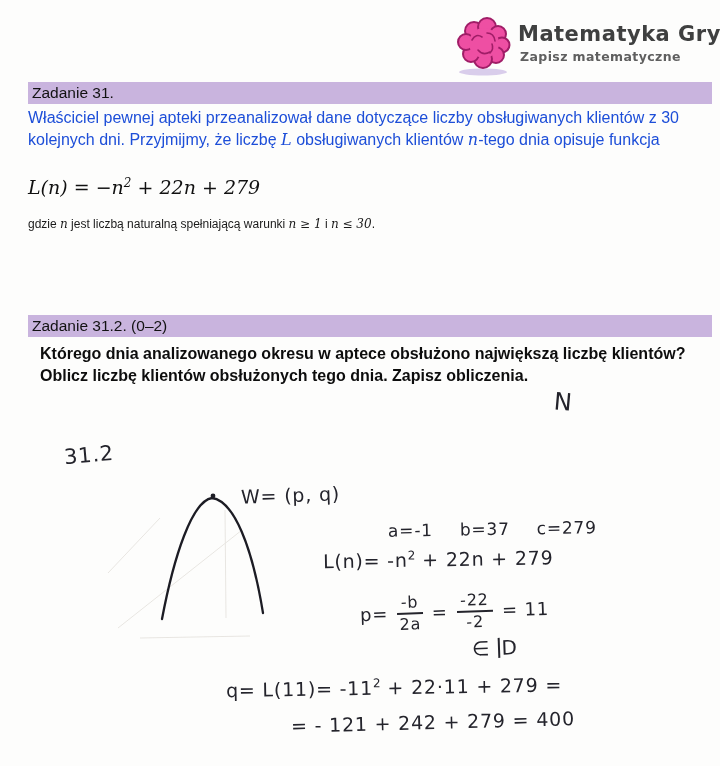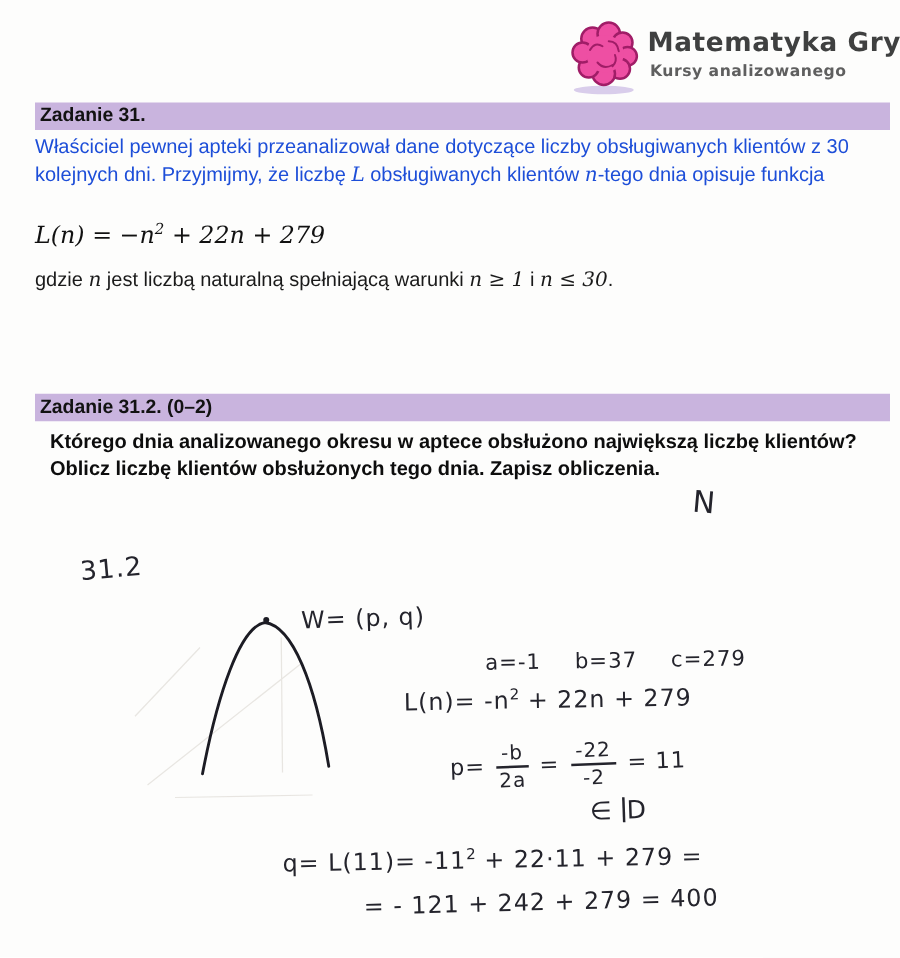--- a/index.html
+++ b/index.html
@@ -27,42 +27,42 @@
     position: absolute; left: 68px; top: 37px;
     font-family: "DejaVu Sans", sans-serif;
     font-weight: bold; font-size: 12.5px; color: #5f5f5f; letter-spacing: 0.4px;
     white-space: nowrap;
   }
 
   
   .task-header {
     position: absolute; left: 28px; width: 684px; height: 22px;
     background: #c9b4de;
-    font-weight: bold; font-size: 15.5px; color: #121212;
+    font-weight: normal; font-size: 15.5px; color: #121212;
     line-height: 22px; padding-left: 4px;
   }
   .task-header.h1 { top: 82px; }
   .task-header.h2 { top: 315px; }
 
   
   .intro {
     position: absolute; left: 28px; top: 107px; width: 676px;
     font-size: 16px; line-height: 22px; color: #1d4ed8;
   }
   .mathvar { font-family: "DejaVu Serif", serif; font-style: italic; }
   .formula {
     position: absolute; left: 28px; top: 176px; width: 656px;
     text-align: left;
     font-family: "DejaVu Serif", serif; font-style: italic;
     font-size: 19px; color: #111;
   }
   .formula sup { font-size: 12px; }
   .condition {
     position: absolute; left: 28px; top: 213px; width: 676px;
-    font-size: 16px; line-height: 22px; color: #1a1a1a;
+    font-size: 12px; line-height: 22px; color: #1a1a1a;
   }
   .question {
     position: absolute; left: 28px; top: 343px; width: 684px;
     font-weight: bold; font-size: 16px; line-height: 21.5px; color: #0d0d0d; margin-left: 12px;
   }
 
   
   .hw {
     position: absolute;
     font-family: "DejaVu Sans", sans-serif;
@@ -112,21 +112,21 @@
       </g>
       <circle cx="30" cy="29" r="15" fill="#ee4fa3"></circle>
       <g stroke="#a01d67" stroke-width="1.6" fill="none" stroke-linecap="round">
         <path d="M18,26 q4,-7 10,-3"></path>
         <path d="M33,19 q7,0 8,8"></path>
         <path d="M24,36 q5,6 12,2"></path>
         <path d="M38,30 q2,5 -2,9"></path>
       </g>
     </svg>
     <div class="logo-title">Matematyka Gryzie</div>
-    <div class="logo-sub">Kursy analizowanego</div>
+    <div class="logo-sub">Zapisz matematyczne</div>
   </div>
 
   <div class="task-header h1">Zadanie 31.</div>
 
   <p class="intro"><span>Właściciel pewnej apteki przeanalizował dane dotyczące liczby obsługiwanych klientów z 30 kolejnych dni. Przyjmijmy, że liczbę </span><span class="mathvar">L</span><span> obsługiwanych klientów </span><span class="mathvar">n</span><span>-tego dnia opisuje funkcja</span></p>
 
   <div class="formula"><span>L(n) = −n</span><sup>2</sup><span> + 22n + 279</span></div>
 
   <p class="condition"><span>gdzie </span><span class="mathvar">n</span><span> jest liczbą naturalną spełniającą warunki </span><span class="mathvar">n ≥ 1</span><span> i </span><span class="mathvar">n ≤ 30</span><span>.</span></p>
 

